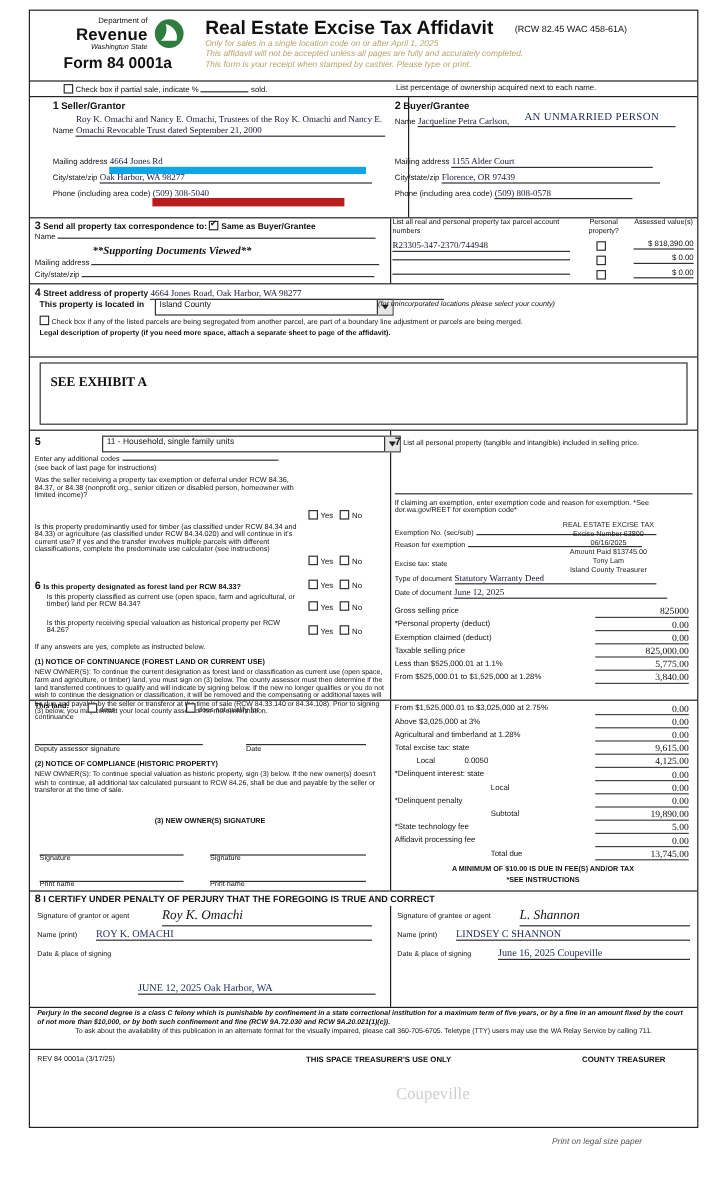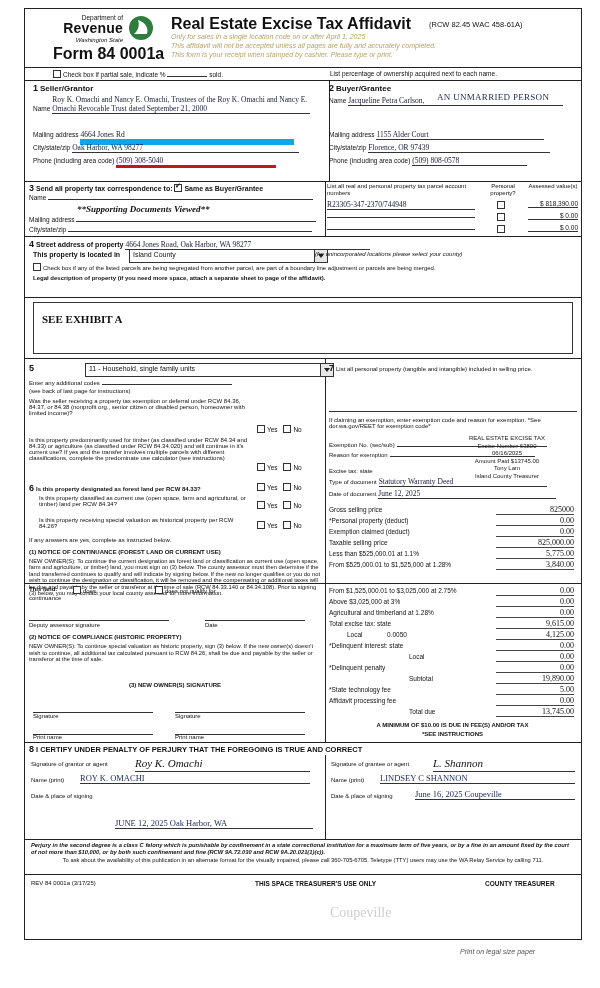--- a/index.html
+++ b/index.html
@@ -18,31 +18,31 @@
   .dept .d1{font-size:6.5px;}
   .dept .rev{font-size:14px;font-weight:bold;letter-spacing:.2px;}
   .dept .ws{font-size:6px;font-style:italic;}
   .logo{position:absolute;left:103px;top:6px;width:26px;height:26px;}
   .logo svg{display:block;}
   .title{position:absolute;left:146px;top:6px;font-size:16px;font-weight:bold;}
   .wac{position:absolute;left:404px;top:11px;font-size:7.5px;}
   .subt{position:absolute;left:146px;top:24px;font-size:7px;color:#b8a36a;font-style:italic;}
   .subt2{position:absolute;left:146px;top:33px;font-size:7px;color:#b8a36a;font-style:italic;}
   .subt3{position:absolute;left:146px;top:42px;font-size:7px;color:#b8a36a;font-style:italic;}
-  .formno{position:absolute;left:28px;top:36px;font-size:16px;font-weight:bold;}
+  .formno{position:absolute;left:28px;top:36px;font-size:13px;font-weight:bold;}
 
   .partialrow{position:relative;height:12px;border-bottom:1px solid #222;}
   .partialrow .t{position:absolute;left:28px;top:2px;font-size:6.5px;}
   .partialrow .t2{position:absolute;left:305px;top:2px;font-size:6.5px;}
   .cb{display:inline-block;width:6px;height:6px;border:1px solid #333;vertical-align:-1px;margin-right:2px;background:#fff;}
   .cb.chk{position:relative;}
   .cb.chk:after{content:"✔";position:absolute;left:-0.5px;top:-3px;font-size:7px;}
 
   .cols{position:relative;height:100px;border-bottom:1px solid #222;}
-  .colL{position:absolute;left:4px;top:0;width:300px;height:100px;border-right:1px solid #222;}
+  .colL{position:absolute;left:15px;top:0;width:300px;height:100px;border-right:1px solid #222;}
   .colR{position:absolute;left:300px;top:0;width:255px;height:100px;}
   .secnum{font-weight:bold;font-size:9px;}
   .lbl{font-size:6.5px;}
   .hand{font-family:"Liberation Serif", serif;font-size:7.5px;color:#1a1a3a;}
   .handb{font-family:"Liberation Serif", serif;font-size:8.5px;color:#1a2a5a;}
 
   .sec3{position:relative;height:54px;border-bottom:1px solid #222;}
   .sec3L{position:absolute;left:0;top:0;width:300px;height:54px;border-right:1px solid #222;}
   .sec3R{position:absolute;left:300px;top:0;width:305px;height:54px;}
 
@@ -133,21 +133,21 @@
         <div style="position:absolute;left:4px;top:49px;width:292px;">
           <span class="lbl">Mailing address</span>
           <span class="hand" style="display:inline-block;width:214px;border-bottom:6px solid #0ea5e9;">4664 Jones Rd</span>
         </div>
         <div style="position:absolute;left:4px;top:62px;width:292px;">
           <span class="lbl">City/state/zip</span>
           <span class="hand" style="display:inline-block;width:227px;border-bottom:1px solid #333;">Oak Harbor, WA 98277</span>
         </div>
         <div style="position:absolute;left:4px;top:75px;width:292px;">
           <span class="lbl">Phone (including area code)</span>
-          <span class="hand" style="display:inline-block;width:160px;border-bottom:3px solid #b91c1c;">(509) 308-5040</span>
+          <span class="hand" style="display:inline-block;width:160px;border-bottom:7px solid #b91c1c;">(509) 308-5040</span>
         </div>
       </div>
       <div class="colR">
         <div style="position:absolute;left:4px;top:2px;">
           <span class="secnum">2</span>
           <span class="bold" style="font-size:8px;">Buyer/Grantee</span>
         </div>
         <div style="position:absolute;left:4px;top:15px;width:248px;">
           <span class="lbl">Name</span>
           <span class="hand" style="display:inline-block;width:215px;border-bottom:1px solid #333;">Jacqueline Petra Carlson,</span>

